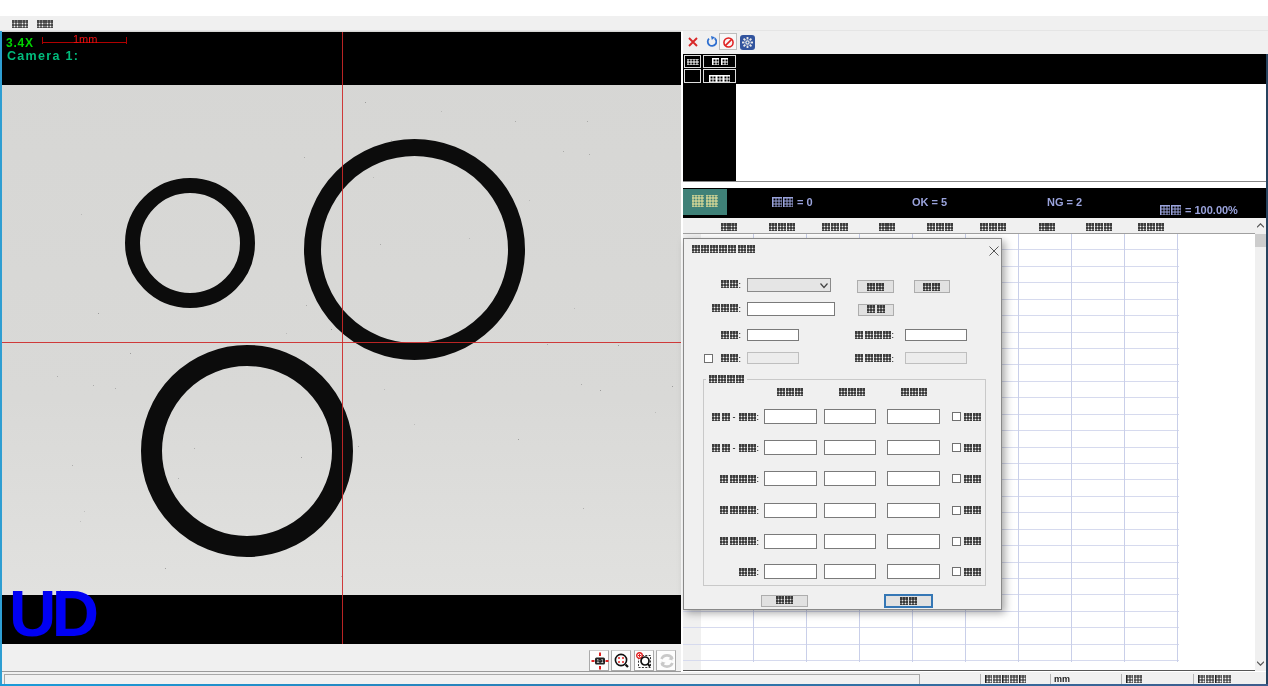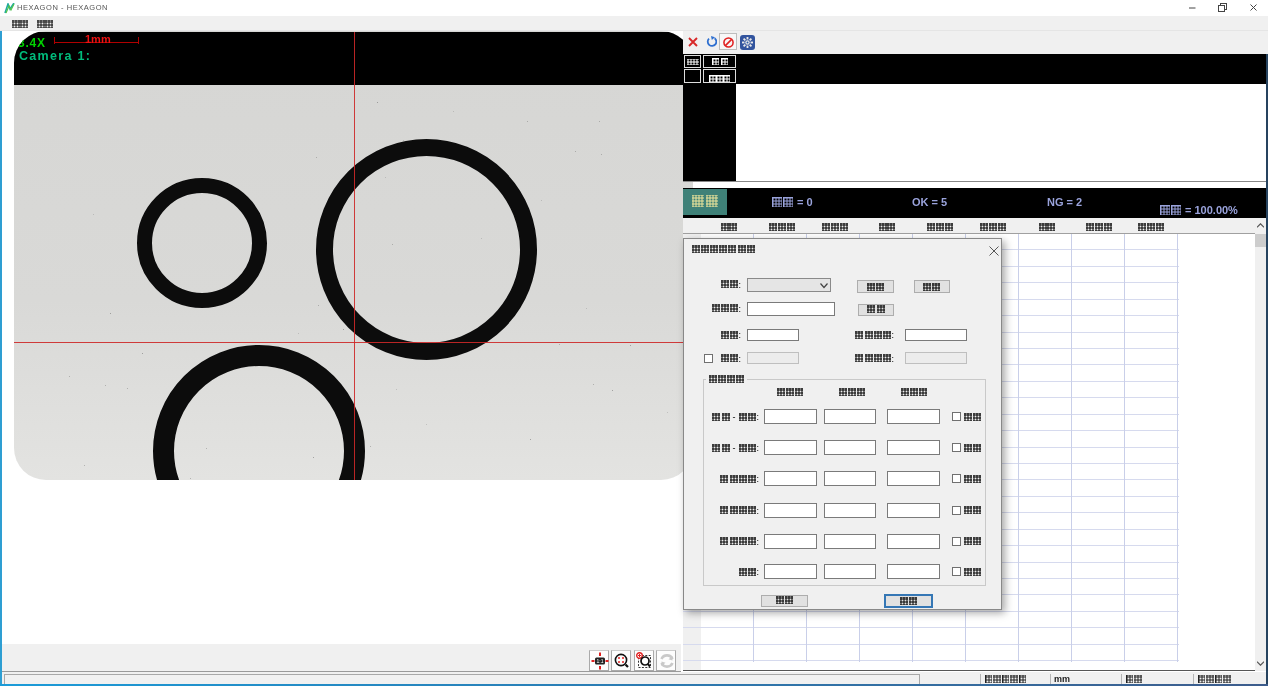--- a/index.html
+++ b/index.html
@@ -18,67 +18,50 @@
   .inpd { position:absolute; background:#ececec; border:1px solid #bfbfbf; }
   .btn { position:absolute; background:#e1e1e1; border:1px solid #adadad; font-size:9px; color:#000; text-align:center; }
   .lbl { position:absolute; font-size:9px; color:#000; white-space:nowrap; text-align:right; }
   .cb { position:absolute; width:9px; height:9px; background:#fff; border:1px solid #707070; }
   .g { width:8px; height:8px; margin:0 0.6px; }
 </style>
 </head>
 <body>
 <div id="win">
 
-  <div class="abs" style="left:0;top:0;width:1268px;height:16px;background:#ffffff;">
-    <svg class="abs" style="left:4px;top:3px;" width="11" height="11" viewBox="0 0 11 11">
-      <path d="M1 10 L4 1 L6 6 L10 0" stroke="#21a8a0" stroke-width="1.6" fill="none"></path>
-      <path d="M2 10 L5 3 L7 7 L10 1" stroke="#4ec44a" stroke-width="1.2" fill="none"></path>
-    </svg>
-    <div class="abs" style="left:17px;top:3px;font-size:7.5px;color:#555;letter-spacing:0.55px;">HEXAGON - HEXAGON</div>
-
-    <svg class="abs" style="left:1189px;top:3px;" width="7" height="10" viewBox="0 0 7 10">
-        <path d="M0 5 L6.5 5" stroke="#444" stroke-width="1"></path>
-      </svg>
-    <svg class="abs" style="left:1218px;top:3px;" width="9" height="9" viewBox="0 0 9 9">
-      <rect x="2.5" y="0.5" width="6" height="6" fill="#fff" stroke="#444" stroke-width="1"></rect>
-      <rect x="0.5" y="2.5" width="6" height="6" fill="#fff" stroke="#444" stroke-width="1"></rect>
-    </svg>
-    <svg class="abs" style="left:1250px;top:4px;" width="7" height="7" viewBox="0 0 7 7">
-        <path d="M0.5 0.5 L6.5 6.5 M6.5 0.5 L0.5 6.5" stroke="#444" stroke-width="1"></path>
-      </svg>
-  </div>
 
   <div class="abs" style="left:0;top:16px;width:1268px;height:15px;background:#f0f0f0;border-bottom:1px solid #e5e5e5;">
     <div class="abs" style="left:12px;top:4px;font-size:8px;color:#111;"><span class="cj"></span><span class="cj"></span></div>
     <div class="abs" style="left:37px;top:4px;font-size:8px;color:#111;"><span class="cj"></span><span class="cj"></span></div>
   </div>
 
   <div class="abs" style="left:0;top:31px;width:2px;height:653px;background:#2e9ed2;"></div>
 
-  <div class="abs" style="left:14px;top:31px;width:679px;height:449px;background:linear-gradient(180deg,#d6d6d4 0%,#d9d9d7 60%,#e3e3e1 100%);overflow:hidden;border-radius:32px;">
+  <div class="abs" style="left:2px;top:31px;width:679px;height:613px;background:linear-gradient(180deg,#d6d6d4 0%,#d9d9d7 60%,#e3e3e1 100%);overflow:hidden;">
 
     <div class="abs" style="left:0;top:1px;width:679px;height:53px;background:#000;"></div>
 
     <div class="abs" style="left:0;top:564px;width:679px;height:49px;background:#000;"></div>
 
     <div class="abs" style="left:123px;top:147px;width:130px;height:130px;border-radius:50%;border:15px solid #0c0c0c;"></div>
     <div class="abs" style="left:302px;top:108px;width:221px;height:221px;border-radius:50%;border:17px solid #0c0c0c;"></div>
     <div class="abs" style="left:139px;top:314px;width:212px;height:212px;border-radius:50%;border:21px solid #0c0c0c;"></div>
     <div class="abs" style="left:0;top:0;width:1px;height:1px;box-shadow:339px 545px 0 0 rgba(70,70,70,0.3), 412px 393px 0 0 rgba(70,70,70,0.2), 82px 480px 0 0 rgba(70,70,70,0.2), 382px 358px 0 0 rgba(70,70,70,0.2), 527px 169px 0 0 rgba(70,70,70,0.2), 96px 282px 0 0 rgba(70,70,70,0.4), 79px 183px 0 0 rgba(70,70,70,0.2), 572px 277px 0 0 rgba(70,70,70,0.2), 587px 123px 0 0 rgba(70,70,70,0.3), 653px 381px 0 0 rgba(70,70,70,0.2), 598px 359px 0 0 rgba(70,70,70,0.4), 58px 559px 0 0 rgba(70,70,70,0.3), 55px 345px 0 0 rgba(70,70,70,0.3), 304px 274px 0 0 rgba(70,70,70,0.3), 561px 120px 0 0 rgba(70,70,70,0.3), 581px 477px 0 0 rgba(70,70,70,0.3), 113px 357px 0 0 rgba(70,70,70,0.3), 389px 109px 0 0 rgba(70,70,70,0.2), 585px 90px 0 0 rgba(70,70,70,0.3), 516px 408px 0 0 rgba(70,70,70,0.4), 329px 298px 0 0 rgba(70,70,70,0.4), 378px 213px 0 0 rgba(70,70,70,0.3), 192px 417px 0 0 rgba(70,70,70,0.3), 91px 354px 0 0 rgba(70,70,70,0.3), 545px 313px 0 0 rgba(70,70,70,0.3), 467px 207px 0 0 rgba(70,70,70,0.2), 128px 322px 0 0 rgba(70,70,70,0.4), 176px 447px 0 0 rgba(70,70,70,0.3), 163px 537px 0 0 rgba(70,70,70,0.4), 439px 80px 0 0 rgba(70,70,70,0.2), 579px 353px 0 0 rgba(70,70,70,0.3), 356px 415px 0 0 rgba(70,70,70,0.3), 616px 314px 0 0 rgba(70,70,70,0.4), 78px 490px 0 0 rgba(70,70,70,0.2), 284px 302px 0 0 rgba(70,70,70,0.2), 70px 434px 0 0 rgba(70,70,70,0.3), 670px 355px 0 0 rgba(70,70,70,0.4), 299px 426px 0 0 rgba(70,70,70,0.4), 363px 71px 0 0 rgba(70,70,70,0.4), 371px 146px 0 0 rgba(70,70,70,0.2), 513px 90px 0 0 rgba(70,70,70,0.3), 302px 126px 0 0 rgba(70,70,70,0.3);"></div>
 
     <div class="abs" style="left:340px;top:1px;width:1px;height:612px;background:rgba(205,40,40,0.9);"></div>
     <div class="abs" style="left:0;top:311px;width:679px;height:1px;background:rgba(205,40,40,0.9);"></div>
 
     <div class="abs" style="left:4px;top:5px;font-size:12px;font-weight:bold;color:#00d400;letter-spacing:0.8px;">3.4X</div>
     <div class="abs" style="left:5px;top:18px;font-size:12.5px;font-weight:bold;color:#00bc7c;letter-spacing:1.3px;">Camera 1:</div>
 
     <div class="abs" style="left:40px;top:6px;width:85px;height:7px;border-left:1px solid #b00000;border-right:1px solid #b00000;"></div>
     <div class="abs" style="left:40px;top:11px;width:85px;height:1px;background:#b00000;"></div>
-    <div class="abs" style="left:71px;top:2px;font-size:11px;font-weight:bold;color:#ee1111;">1mm</div>
-
+    <div class="abs" style="left:71px;top:2px;font-size:11px;font-weight:normal;color:#ee1111;">1mm</div>
+
+    <div class="abs" style="left:7px;top:550px;font-size:65.5px;font-weight:bold;color:#0000f4;letter-spacing:-4.5px;line-height:1;">UD</div>
   </div>
 
   <div class="abs" style="left:2px;top:644px;width:679px;height:28px;background:#f0f0f0;">
 
     <div class="abs" style="left:587px;top:6px;width:20px;height:21px;background:#fdfdfd;border:1px solid #aaa;border-top-color:#ccc;">
       <svg width="18" height="18" viewBox="0 0 18 18" style="margin:0.5px;">
         <rect x="4" y="5.5" width="10" height="7" rx="1.5" fill="#222"></rect>
         <text x="9" y="11" font-size="5" fill="#fff" text-anchor="middle" font-family="Liberation Sans">1:1</text>
         <path d="M9 0.5 L9 4 M9 14 L9 17.5 M0.5 9 L3.5 9 M14.5 9 L17.5 9" stroke="#e02020" stroke-width="2"></path>
       </svg>

